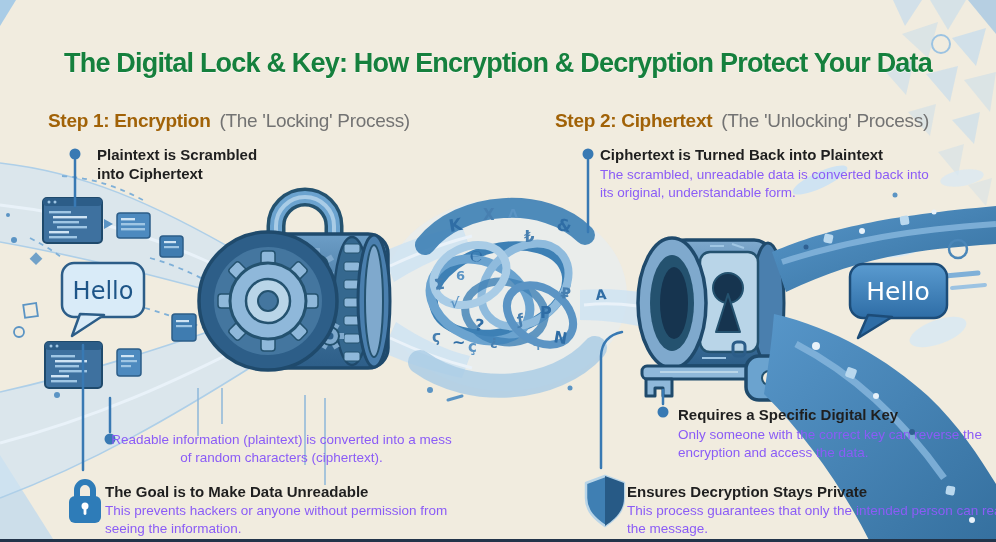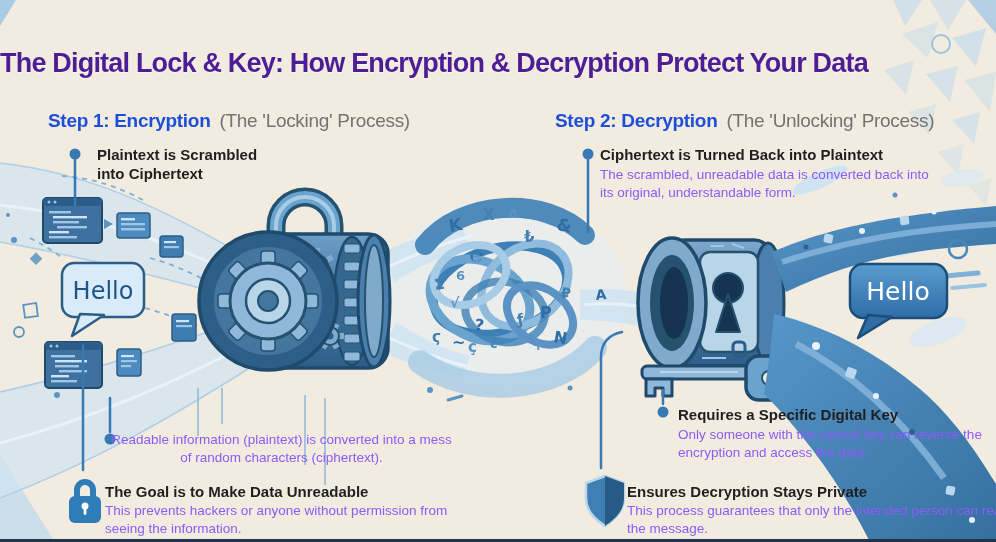--- a/index.html
+++ b/index.html
@@ -1,23 +1,23 @@
 <!DOCTYPE html>
 <html><head>
 <meta charset="utf-8">
 <style>
   html,body{margin:0;padding:0;}
   body{width:996px;height:542px;overflow:hidden;font-family:"Liberation Sans",sans-serif;}
   #canvas{position:relative;width:996px;height:542px;background:#f1ecdf;overflow:hidden;}
   #art{position:absolute;left:0;top:0;width:996px;height:542px;}
   .txt{position:absolute;z-index:5;}
-  .title{left:0;top:30px;width:996px;font-size:27px;font-weight:700;
-         color:#4c1d95;letter-spacing:-0.8px;text-shadow:0 1px 0 rgba(255,255,255,.55);}
+  .title{left:0;top:30px;width:996px;text-align:center;font-size:27px;font-weight:700;
+         color:#15803d;letter-spacing:-0.8px;text-shadow:0 1px 0 rgba(255,255,255,.55);}
   .heading{font-size:19px;letter-spacing:-0.3px;white-space:nowrap;}
-  .heading .hl{font-weight:700;color:#1d4ed8;}
+  .heading .hl{font-weight:700;color:#a16207;}
   .heading .hr{font-weight:400;color:#737373;margin-left:4px;}
   .h-step1{left:48px;top:110px;}
   .h-step2{left:555px;top:110px;}
   .t-bold{font-size:15px;font-weight:700;color:#1f1f1f;line-height:19px;}
   .t-body{font-size:13.5px;font-weight:400;color:#8b5cf6;line-height:17.5px;}
   .lb1{left:97px;top:145px;width:190px;}
   .lb2{left:109px;top:431px;width:345px;text-align:center;}
   .goal-t{left:105px;top:482px;width:340px;}
   .goal-b{left:105px;top:502px;width:360px;}
   .rb1-t{left:600px;top:145px;width:350px;}
@@ -364,21 +364,21 @@
   <rect x="0" y="539" width="996" height="3" fill="#22344a"></rect>
 </svg>
 
 <h1 class="txt title">The Digital Lock &amp; Key: How Encryption &amp; Decryption Protect Your Data</h1>
 
 <div class="txt heading h-step1">
   <span class="hl">Step 1: Encryption</span>
   <span class="hr">(The 'Locking' Process)</span>
 </div>
 <div class="txt heading h-step2">
-  <span class="hl">Step 2: Decryption</span>
+  <span class="hl">Step 2: Ciphertext</span>
   <span class="hr">(The 'Unlocking' Process)</span>
 </div>
 
 <div class="txt t-bold lb1">Plaintext is Scrambled into Ciphertext</div>
 <div class="txt t-body lb2">Readable information (plaintext) is converted into a mess of random characters (ciphertext).</div>
 <div class="txt t-bold goal-t">The Goal is to Make Data Unreadable</div>
 <div class="txt t-body goal-b">This prevents hackers or anyone without permission from seeing the information.</div>
 
 <div class="txt t-bold rb1-t">Ciphertext is Turned Back into Plaintext</div>
 <div class="txt t-body rb1-b">The scrambled, unreadable data is converted back into its original, understandable form.</div>

